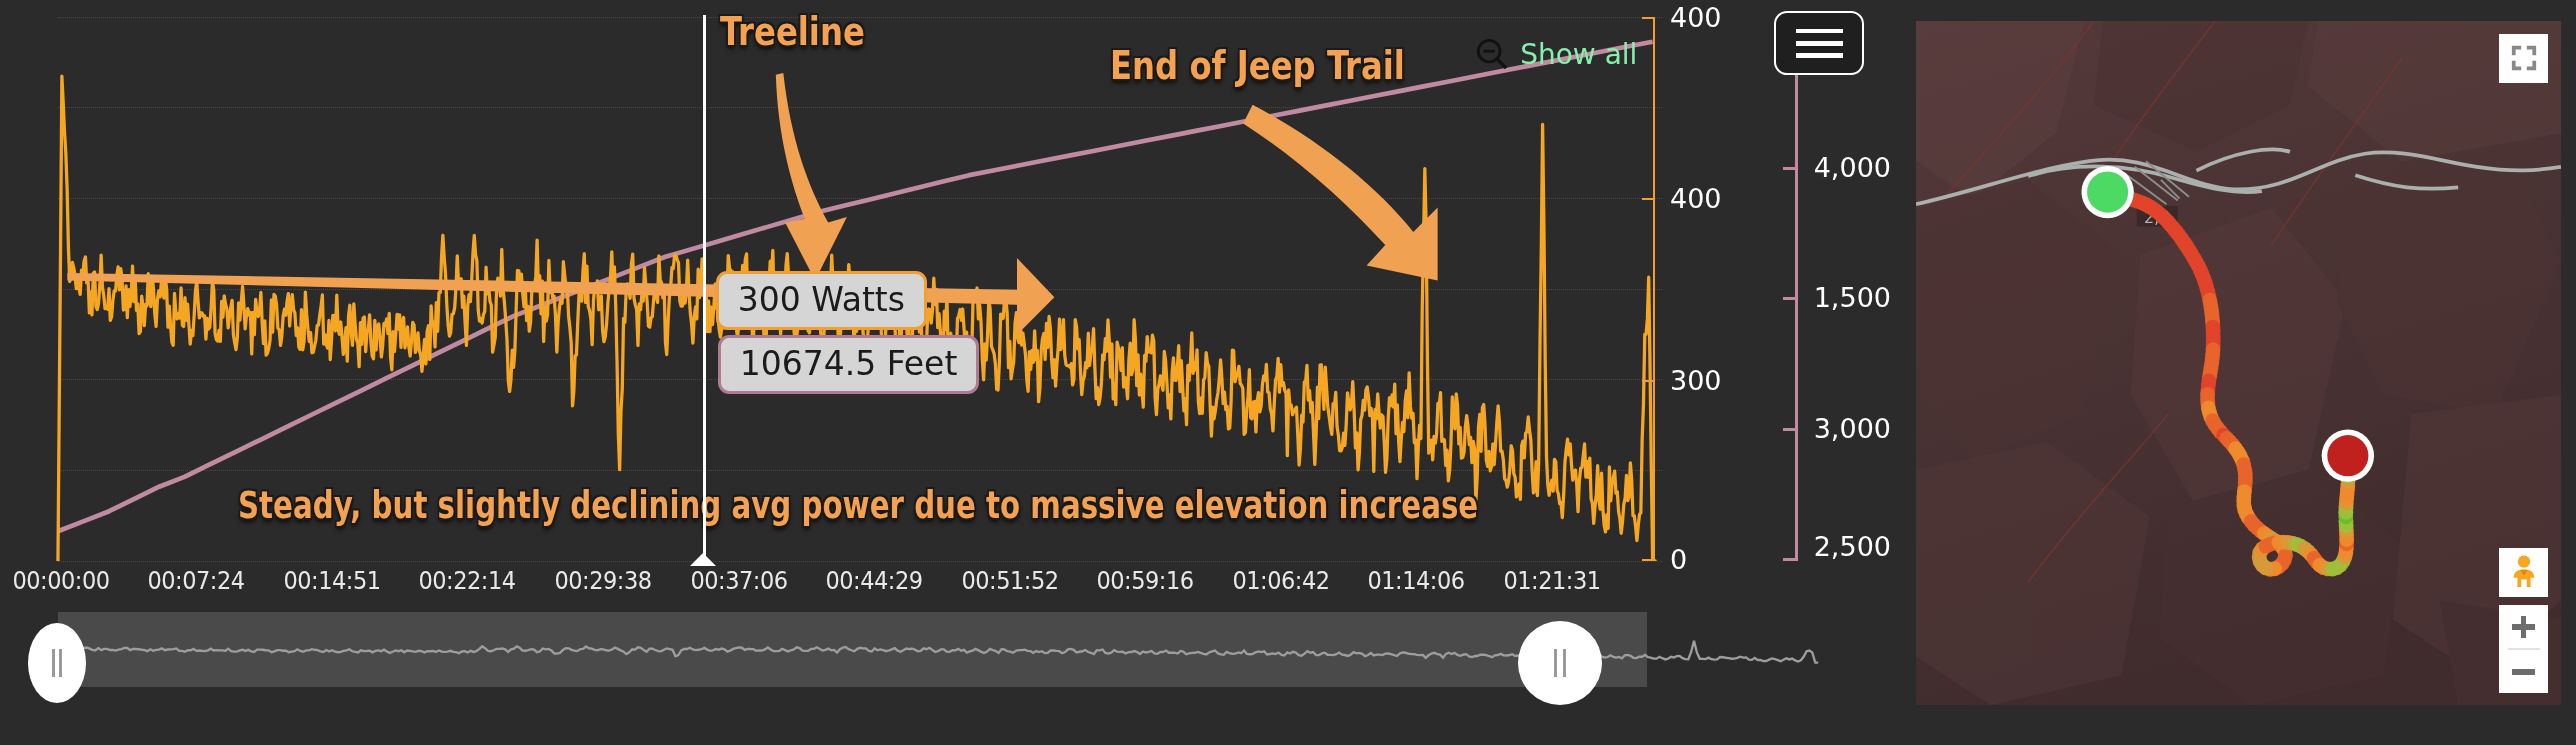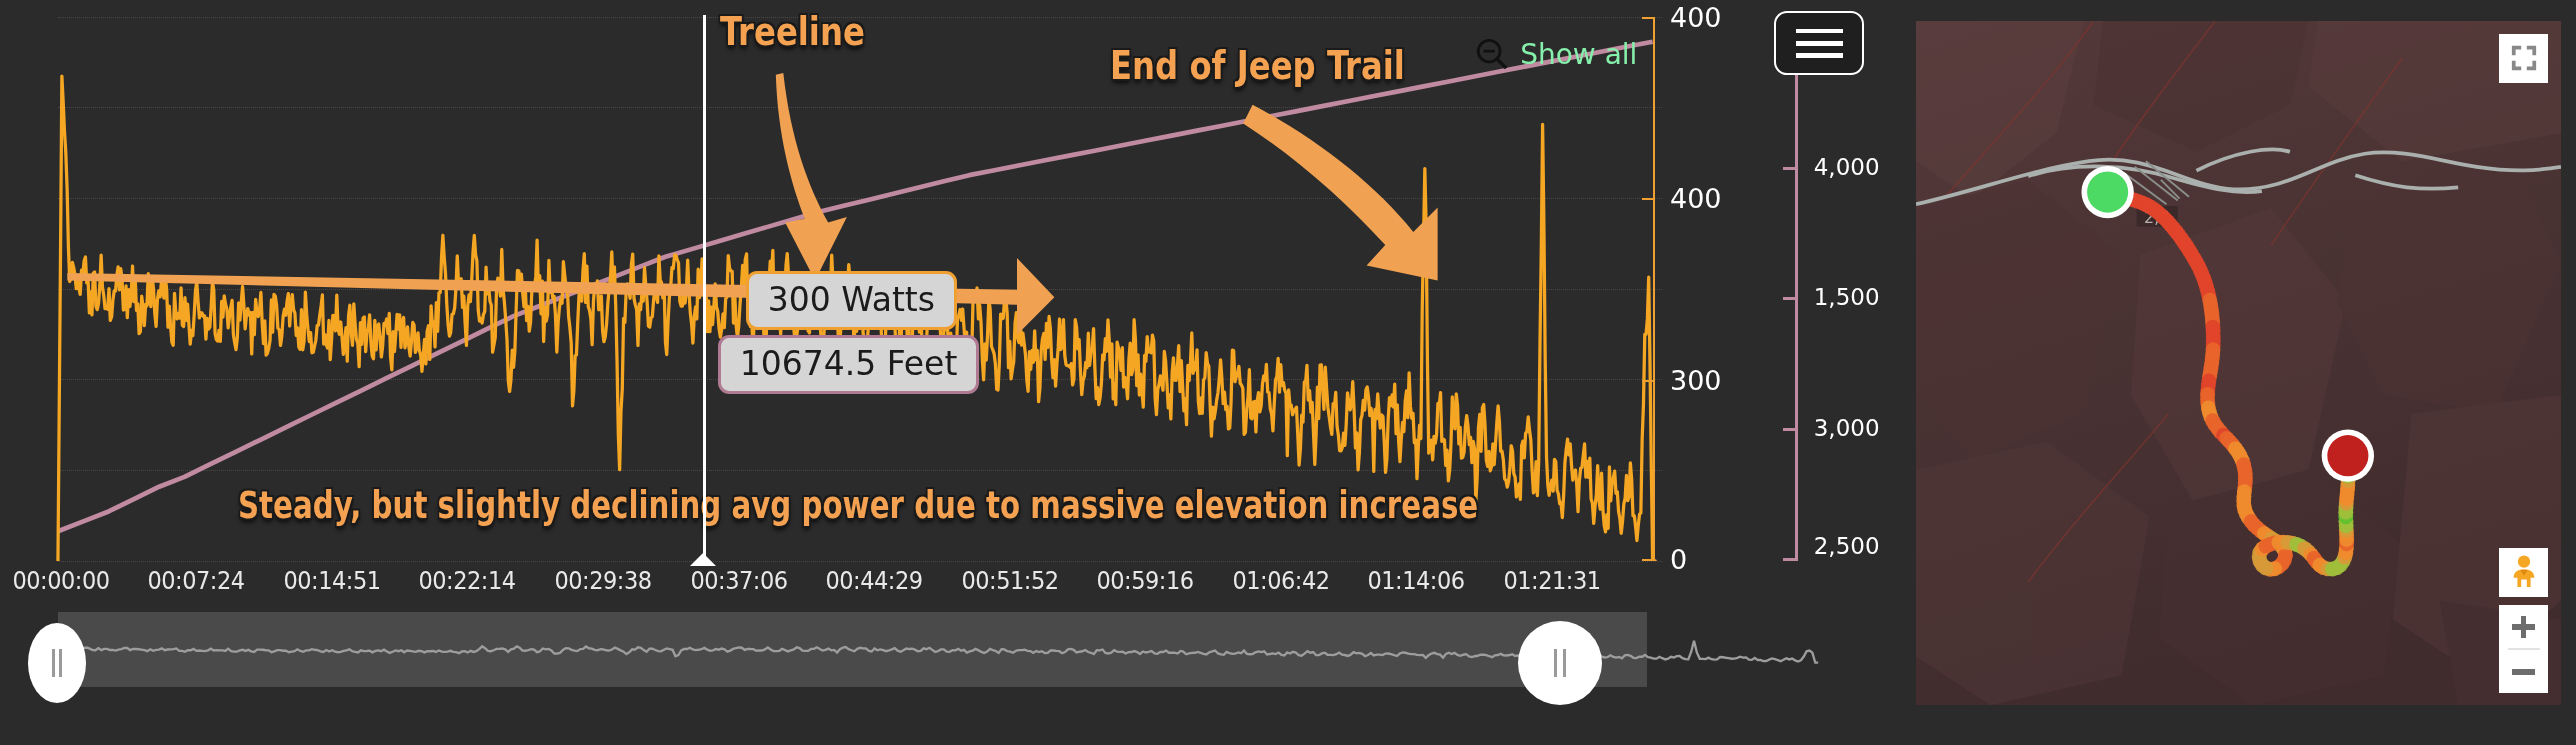--- a/index.html
+++ b/index.html
@@ -14,41 +14,41 @@
 
   
   .axis-power{position:absolute;left:1653px;top:17px;width:1.9px;height:544px;background:#f0a030;}
   .axis-power .tick{position:absolute;left:-11.2px;width:13px;height:1.9px;background:#f0a030;}
   .axis-power .lbl{position:absolute;left:17px;transform:translateY(-50%);color:#ffffff;font-size:27px;
         font-family:"DejaVu Sans",sans-serif;white-space:nowrap;}
 
   
   .axis-elev{position:absolute;left:1795px;top:17px;width:2.8px;height:544px;background:#c08aa0;}
   .axis-elev .tick{position:absolute;left:-12px;width:12px;height:2.8px;background:#c08aa0;}
-  .axis-elev .lbl{position:absolute;left:18.7px;transform:translateY(-50%);color:#ffffff;font-size:23px;
+  .axis-elev .lbl{position:absolute;left:18.7px;transform:translateY(-50%);color:#ffffff;font-size:27px;
         font-family:"DejaVu Sans",sans-serif;white-space:nowrap;}
 
   
   .xaxis{position:absolute;left:16px;top:561px;width:1905px;height:45px;}
   .xaxis .xt{position:absolute;top:4.7px;transform:translateX(-50%);color:#e9e9e9;font-size:25px;
       font-family:"DejaVu Sans Condensed","DejaVu Sans",sans-serif;white-space:nowrap;letter-spacing:-0.5px;}
 
   
   .cursor-line{position:absolute;left:703px;top:15px;width:2.8px;height:547px;background:#ffffff;}
   .cursor-label{position:absolute;left:703px;top:562px;transform:translateX(-50%);
       background:#ffffff;color:#000;font-size:34px;padding:9.3px 15px 11.2px 15px;
       font-family:"DejaVu Sans",sans-serif;white-space:nowrap;line-height:1;}
   .cursor-notch{position:absolute;left:703px;top:553px;transform:translateX(-50%);
       width:0;height:0;border-left:13px solid transparent;border-right:13px solid transparent;
       border-bottom:13px solid #ffffff;}
 
   
   .tooltip{position:absolute;background:#d5d5d5;color:#1b1b1b;font-size:33px;
       font-family:"DejaVu Sans",sans-serif;padding:9.3px 18.7px;border-radius:11.2px;white-space:nowrap;line-height:1.05;}
-  .tip-power{left:746px;top:271px;border:3.7px solid #f0a030;text-align:right;}
+  .tip-power{left:716px;top:271px;border:3.7px solid #f0a030;text-align:right;}
   .tip-elev{left:718px;top:335px;border:3.7px solid #b07a92;text-align:right;}
   .anno-text{position:absolute;color:#f4a252;font-weight:bold;white-space:nowrap;
       font-family:"DejaVu Sans Condensed","Liberation Sans",sans-serif;
       text-shadow:-1.9px -1.9px 0 #1a1a1a, 1.9px -1.9px 0 #1a1a1a, -1.9px 1.9px 0 #1a1a1a, 1.9px 1.9px 0 #1a1a1a,
                   0 3.7px 4.7px rgba(0,0,0,.75);}
   .anno-treeline{left:720px;top:9.3px;font-size:39px;transform:scaleX(.92);transform-origin:left top;}
   .anno-jeep{left:1110px;top:43px;font-size:39px;transform:scaleX(.92);transform-origin:left top;}
   .anno-steady{left:238px;top:484px;font-size:37px;transform:scaleX(.88);transform-origin:left top;}
 
   

